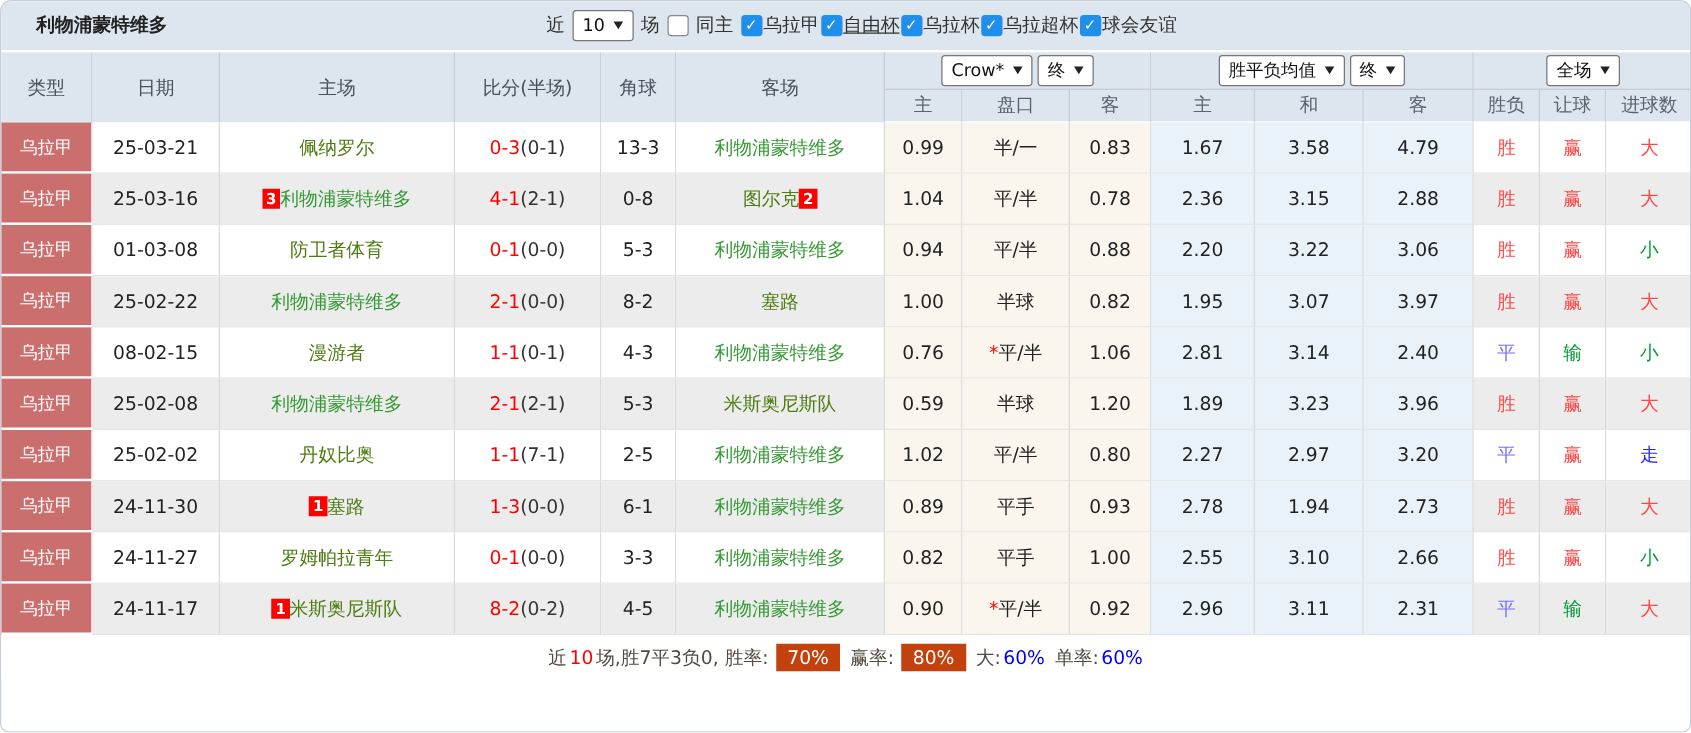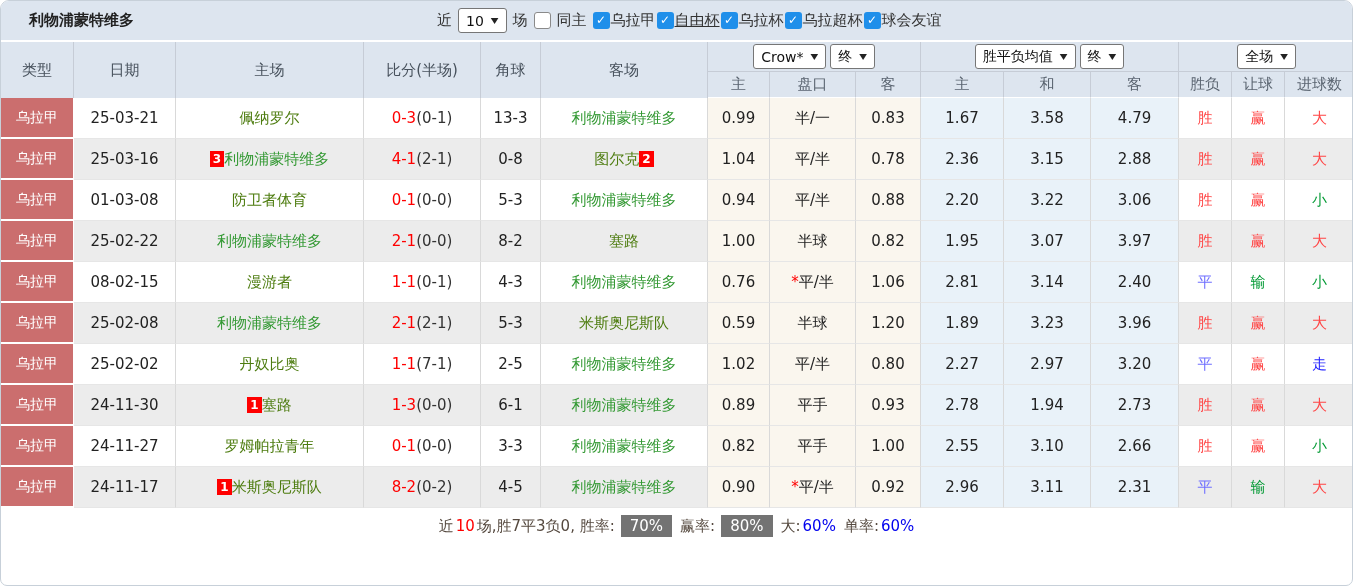--- a/index.html
+++ b/index.html
@@ -61,21 +61,21 @@
   .t-green { color:#339933; }
   .t-dark  { color:#4d7c0f; }
   .score-main { color:#ff0000; }
   .score-half { color:#333; }
   .star { color:#ff0000; }
   
   .summary { height:36px; display:flex; align-items:center; justify-content:center; font-size:15px; gap:2px; background:#fff; }
   .s-dark { color:#55493f; }
   .s-red  { color:#ff0000; }
   .s-blue { color:#0000ee; }
-  .s-badge { background:#737373; color:#fff; padding:2px 9px; margin:0 6px 0 4px; }
+  .s-badge { background:#c2410c; color:#fff; padding:2px 9px; margin:0 6px 0 4px; }
 </style>
 </head>
 <body>
 
 <div class="page">
 
 
   <div class="filterbar">
     <span class="teamname">利物浦蒙特维多</span>
     <div class="filters">

